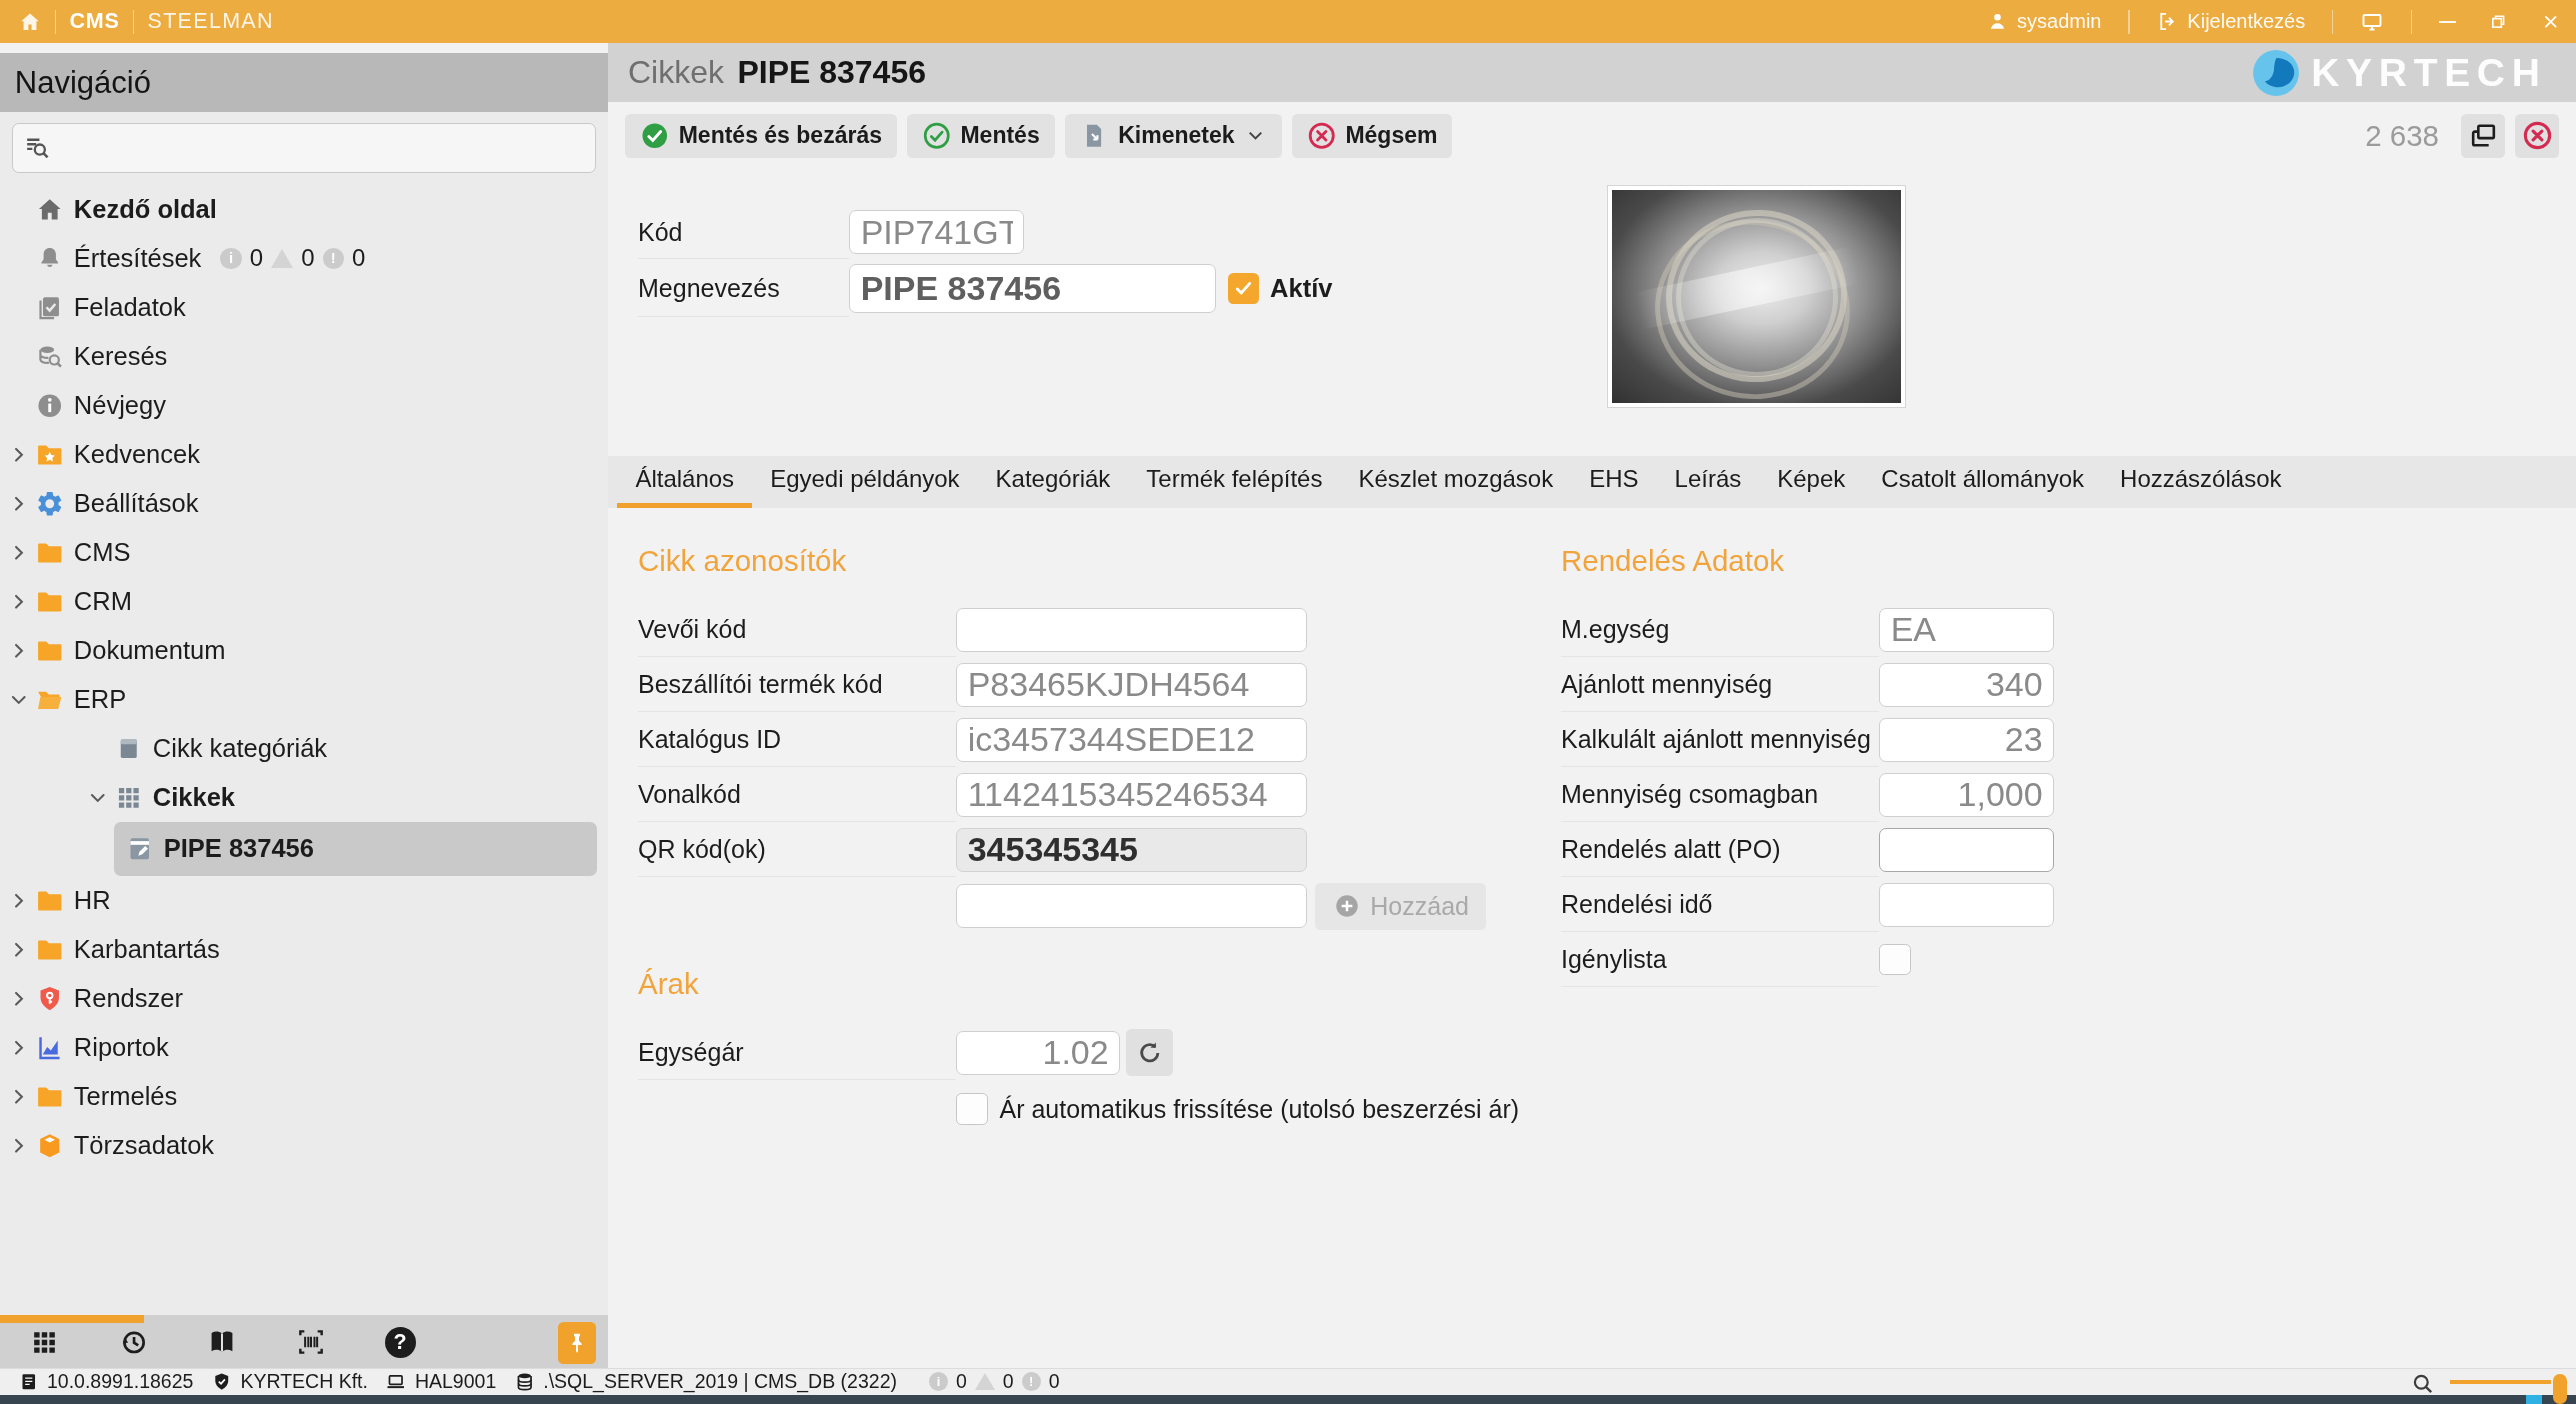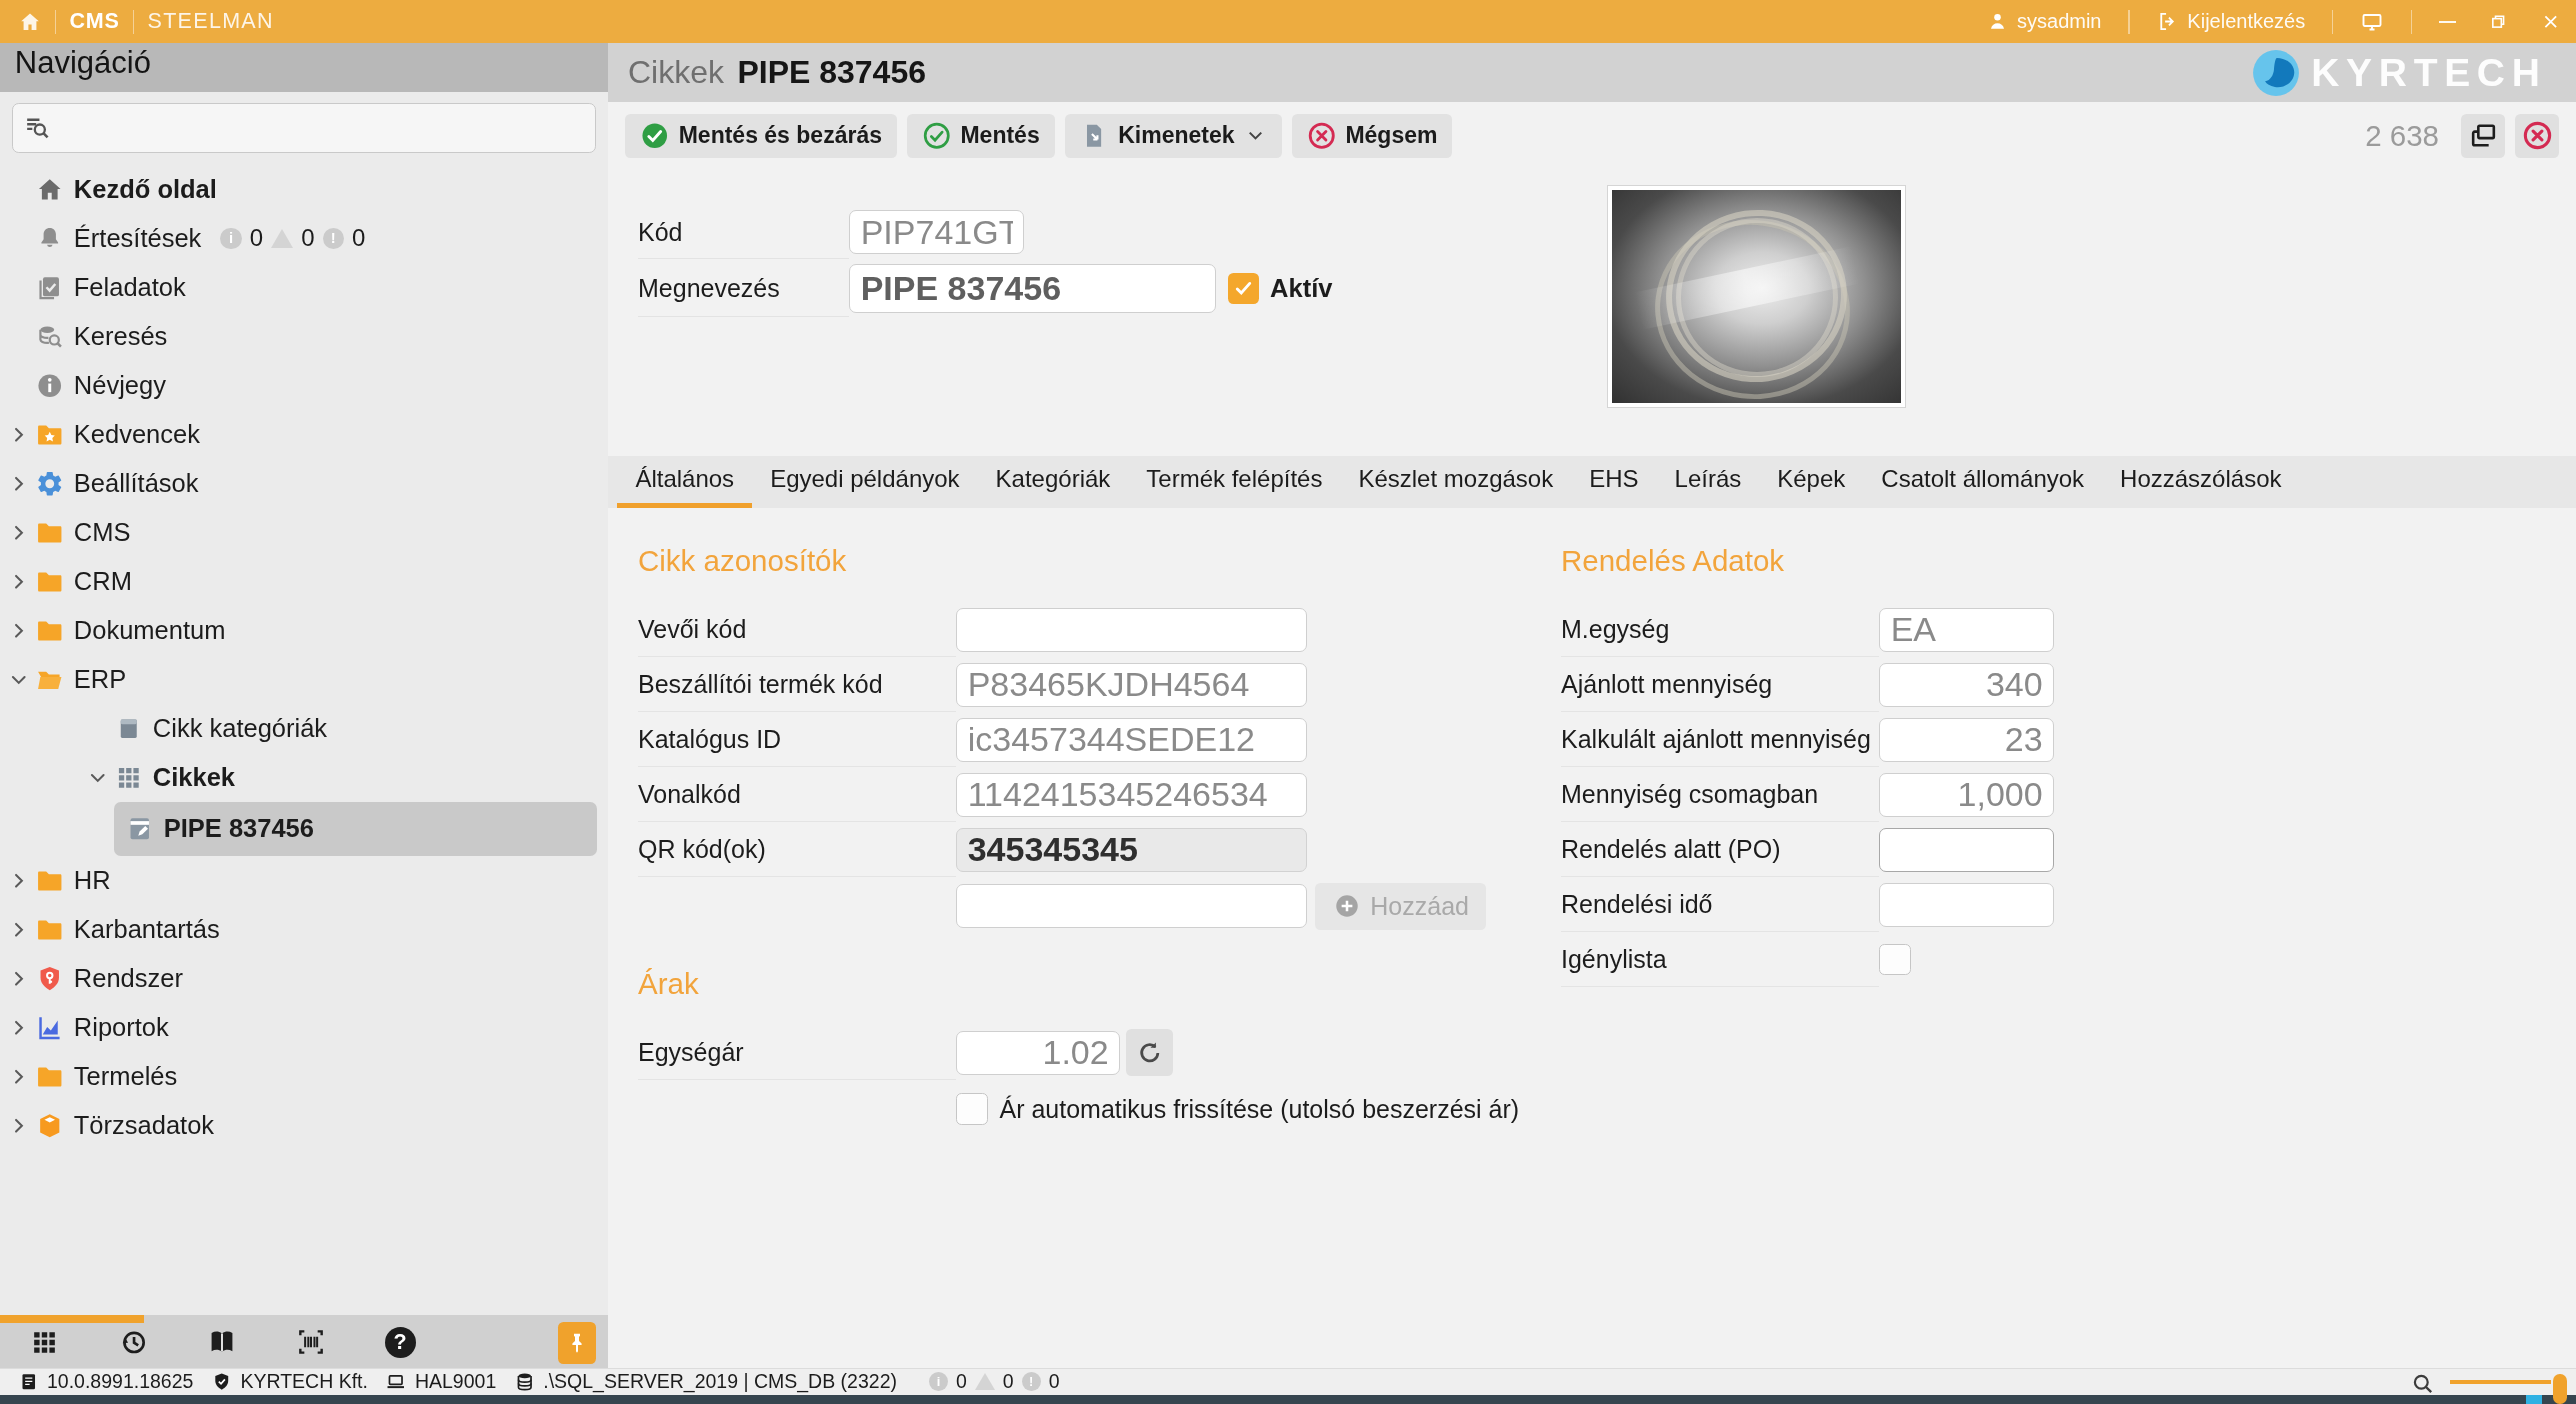--- a/index.html
+++ b/index.html
@@ -12,21 +12,21 @@
           display:flex;align-items:center;color:#fff;z-index:50}
   .tb-home{margin-left:17.5px;opacity:.92}
   .tb-sep{width:1.3px;height:24px;background:rgba(255,255,255,.45);margin:0 13.4px}
   .tb-app{font-size:21.5px;font-weight:bold;letter-spacing:0.7px}
   .tb-co{font-size:21.5px;font-weight:300;color:rgba(255,255,255,.88);letter-spacing:1.3px}
   .tb-right{margin-left:auto;display:flex;align-items:center;gap:13.4px;margin-right:14.8px;font-size:20px}
   .tb-item{display:flex;align-items:center;gap:8px;color:rgba(255,255,255,.95)}
   .tb-dash{width:17.5px;height:2px;background:#fff;opacity:.92}
 
   
-  .sidebar{position:absolute;top:33px;left:0;width:608px;bottom:35px;background:#ebebeb;
+  .sidebar{position:absolute;top:53px;left:0;width:608px;bottom:35px;background:#ebebeb;
            display:flex;flex-direction:column;overflow:hidden}
   .sb-title{height:59px;background:#b8b8b8;display:flex;align-items:center;
             padding-left:14.8px;font-size:31px;color:#141414;flex:0 0 auto}
   .sb-search{margin:10.7px 12px 6.7px 12px;height:48px;background:#f6f6f6;border:1.3px solid #c9c9c9;
              border-radius:6.7px;display:flex;align-items:center;padding:0 9.4px;flex:0 0 auto}
   .sb-search input{border:none;background:transparent;outline:none;font-size:23px;flex:1;
                    font-family:"Liberation Sans",sans-serif;margin-left:6.7px}
   .nav{list-style:none;margin:5.4px 0 0 0;padding:0;flex:1;overflow:hidden}
   .ni{display:flex;align-items:center;height:49px;font-size:25.5px;padding-left:8px;cursor:default}
   .ni .chev{width:25.5px;flex:0 0 25.5px;display:flex}

